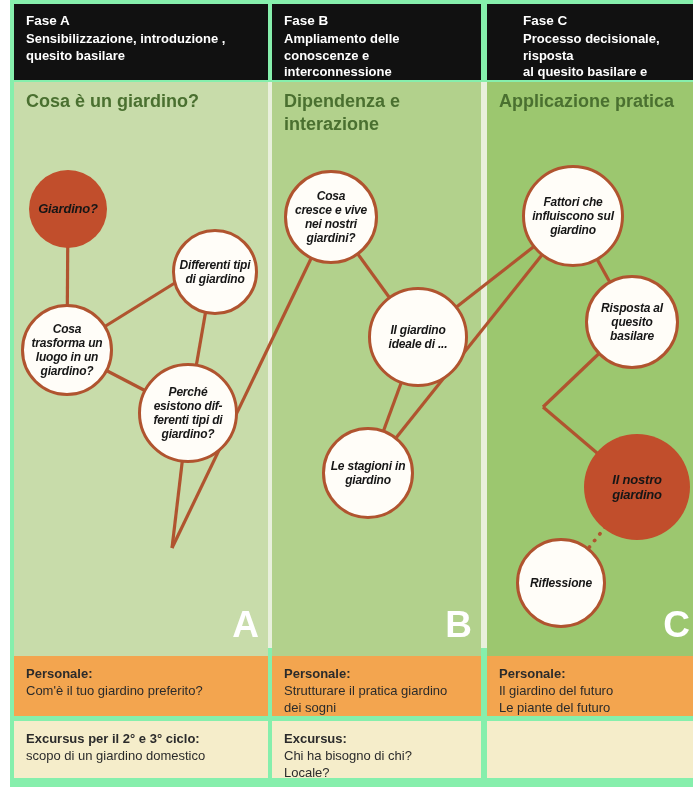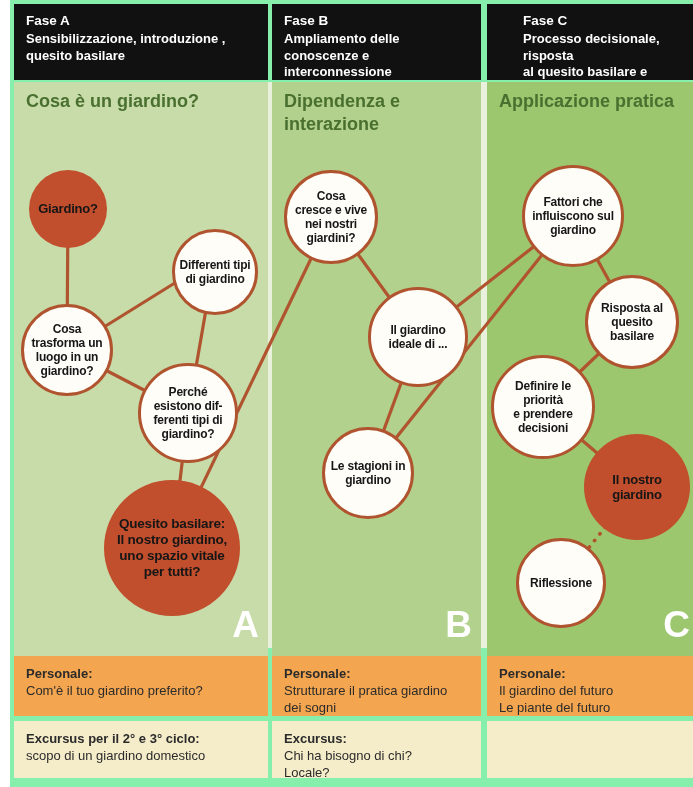--- a/index.html
+++ b/index.html
@@ -26,21 +26,21 @@
   .letter { position:absolute; right:9px; bottom:21px; font-size:37px; font-weight:700; color:#fff; line-height:1; }
 
   
   svg.edges { position:absolute; left:0; top:0; z-index:2; pointer-events:none; }
   .edge { stroke:var(--stroke,#b0542f); stroke-width:3.2; }
   .edge.dotted { stroke-dasharray:0.5 8; stroke-linecap:round; stroke-width:3.6; }
   .nodes { position:absolute; left:0; top:0; width:693px; height:787px; z-index:3; pointer-events:none; }
   .node { position:absolute; border-radius:50%; background:var(--nodefill,#fffdf8);
           border:3px solid var(--stroke,#b0542f); box-sizing:border-box;
           display:flex; align-items:center; justify-content:center;
-          text-align:center; font-weight:700; color:#161616; }
+          text-align:center; font-weight:700; color:#161616;font-style:italic; }
   .node span { white-space:pre-line; line-height:1.18; letter-spacing:-0.2px; display:block; }
   .node.red { background:var(--red,#c14e2c); border:none; }
 
   
   .cell { position:absolute; box-sizing:border-box; padding:10px 18px 0 12px;
           font-size:13px; line-height:1.3; color:var(--ftext,#2b2b2b); }
   .row1 { top:656px; height:60px; background:var(--orange,#f3a54f); }
   .row2 { top:721px; height:57px; background:var(--cream,#f5edca); }
   .cell-a { left:4px;   width:254px; }
   .cell-b { left:262px; width:209px; }
@@ -114,26 +114,20 @@
 trasforma un
 luogo in un
 giardino?</span>
       </div>
       <div class="node" style="left: 128px; top: 363px; height: 100px; width: 100px; font-size: 12px;">
         <span>Perché
 esistono dif-
 ferenti tipi di
 giardino?</span>
       </div>
-      <div class="node red" style="left: 94px; top: 480px; height: 136px; width: 136px; font-size: 13.5px;">
-        <span>Quesito basilare:
-Il nostro giardino,
-uno spazio vitale
-per tutti?</span>
-      </div>
       <div class="node" style="left: 274px; top: 170px; height: 94px; width: 94px; font-size: 12px;">
         <span>Cosa
 cresce e vive
 nei nostri
 giardini?</span>
       </div>
       <div class="node" style="left: 358px; top: 287px; height: 100px; width: 100px; font-size: 12px;">
         <span>Il giardino
 ideale di ...</span>
       </div>
@@ -143,26 +137,20 @@
       </div>
       <div class="node" style="left: 512px; top: 165px; height: 102px; width: 102px; font-size: 12px;">
         <span>Fattori che
 influiscono sul
 giardino</span>
       </div>
       <div class="node" style="left: 575px; top: 275px; height: 94px; width: 94px; font-size: 12px;">
         <span>Risposta al
 quesito
 basilare</span>
-      </div>
-      <div class="node" style="left: 481px; top: 355px; height: 104px; width: 104px; font-size: 12px;">
-        <span>Definire le
-priorità
-e prendere
-decisioni</span>
       </div>
       <div class="node red" style="left: 574px; top: 434px; height: 106px; width: 106px; font-size: 13px;">
         <span>Il nostro
 giardino</span>
       </div>
       <div class="node" style="left: 506px; top: 538px; height: 90px; width: 90px; font-size: 12px;">
         <span>Riflessione</span>
       </div>
     </div>
 

